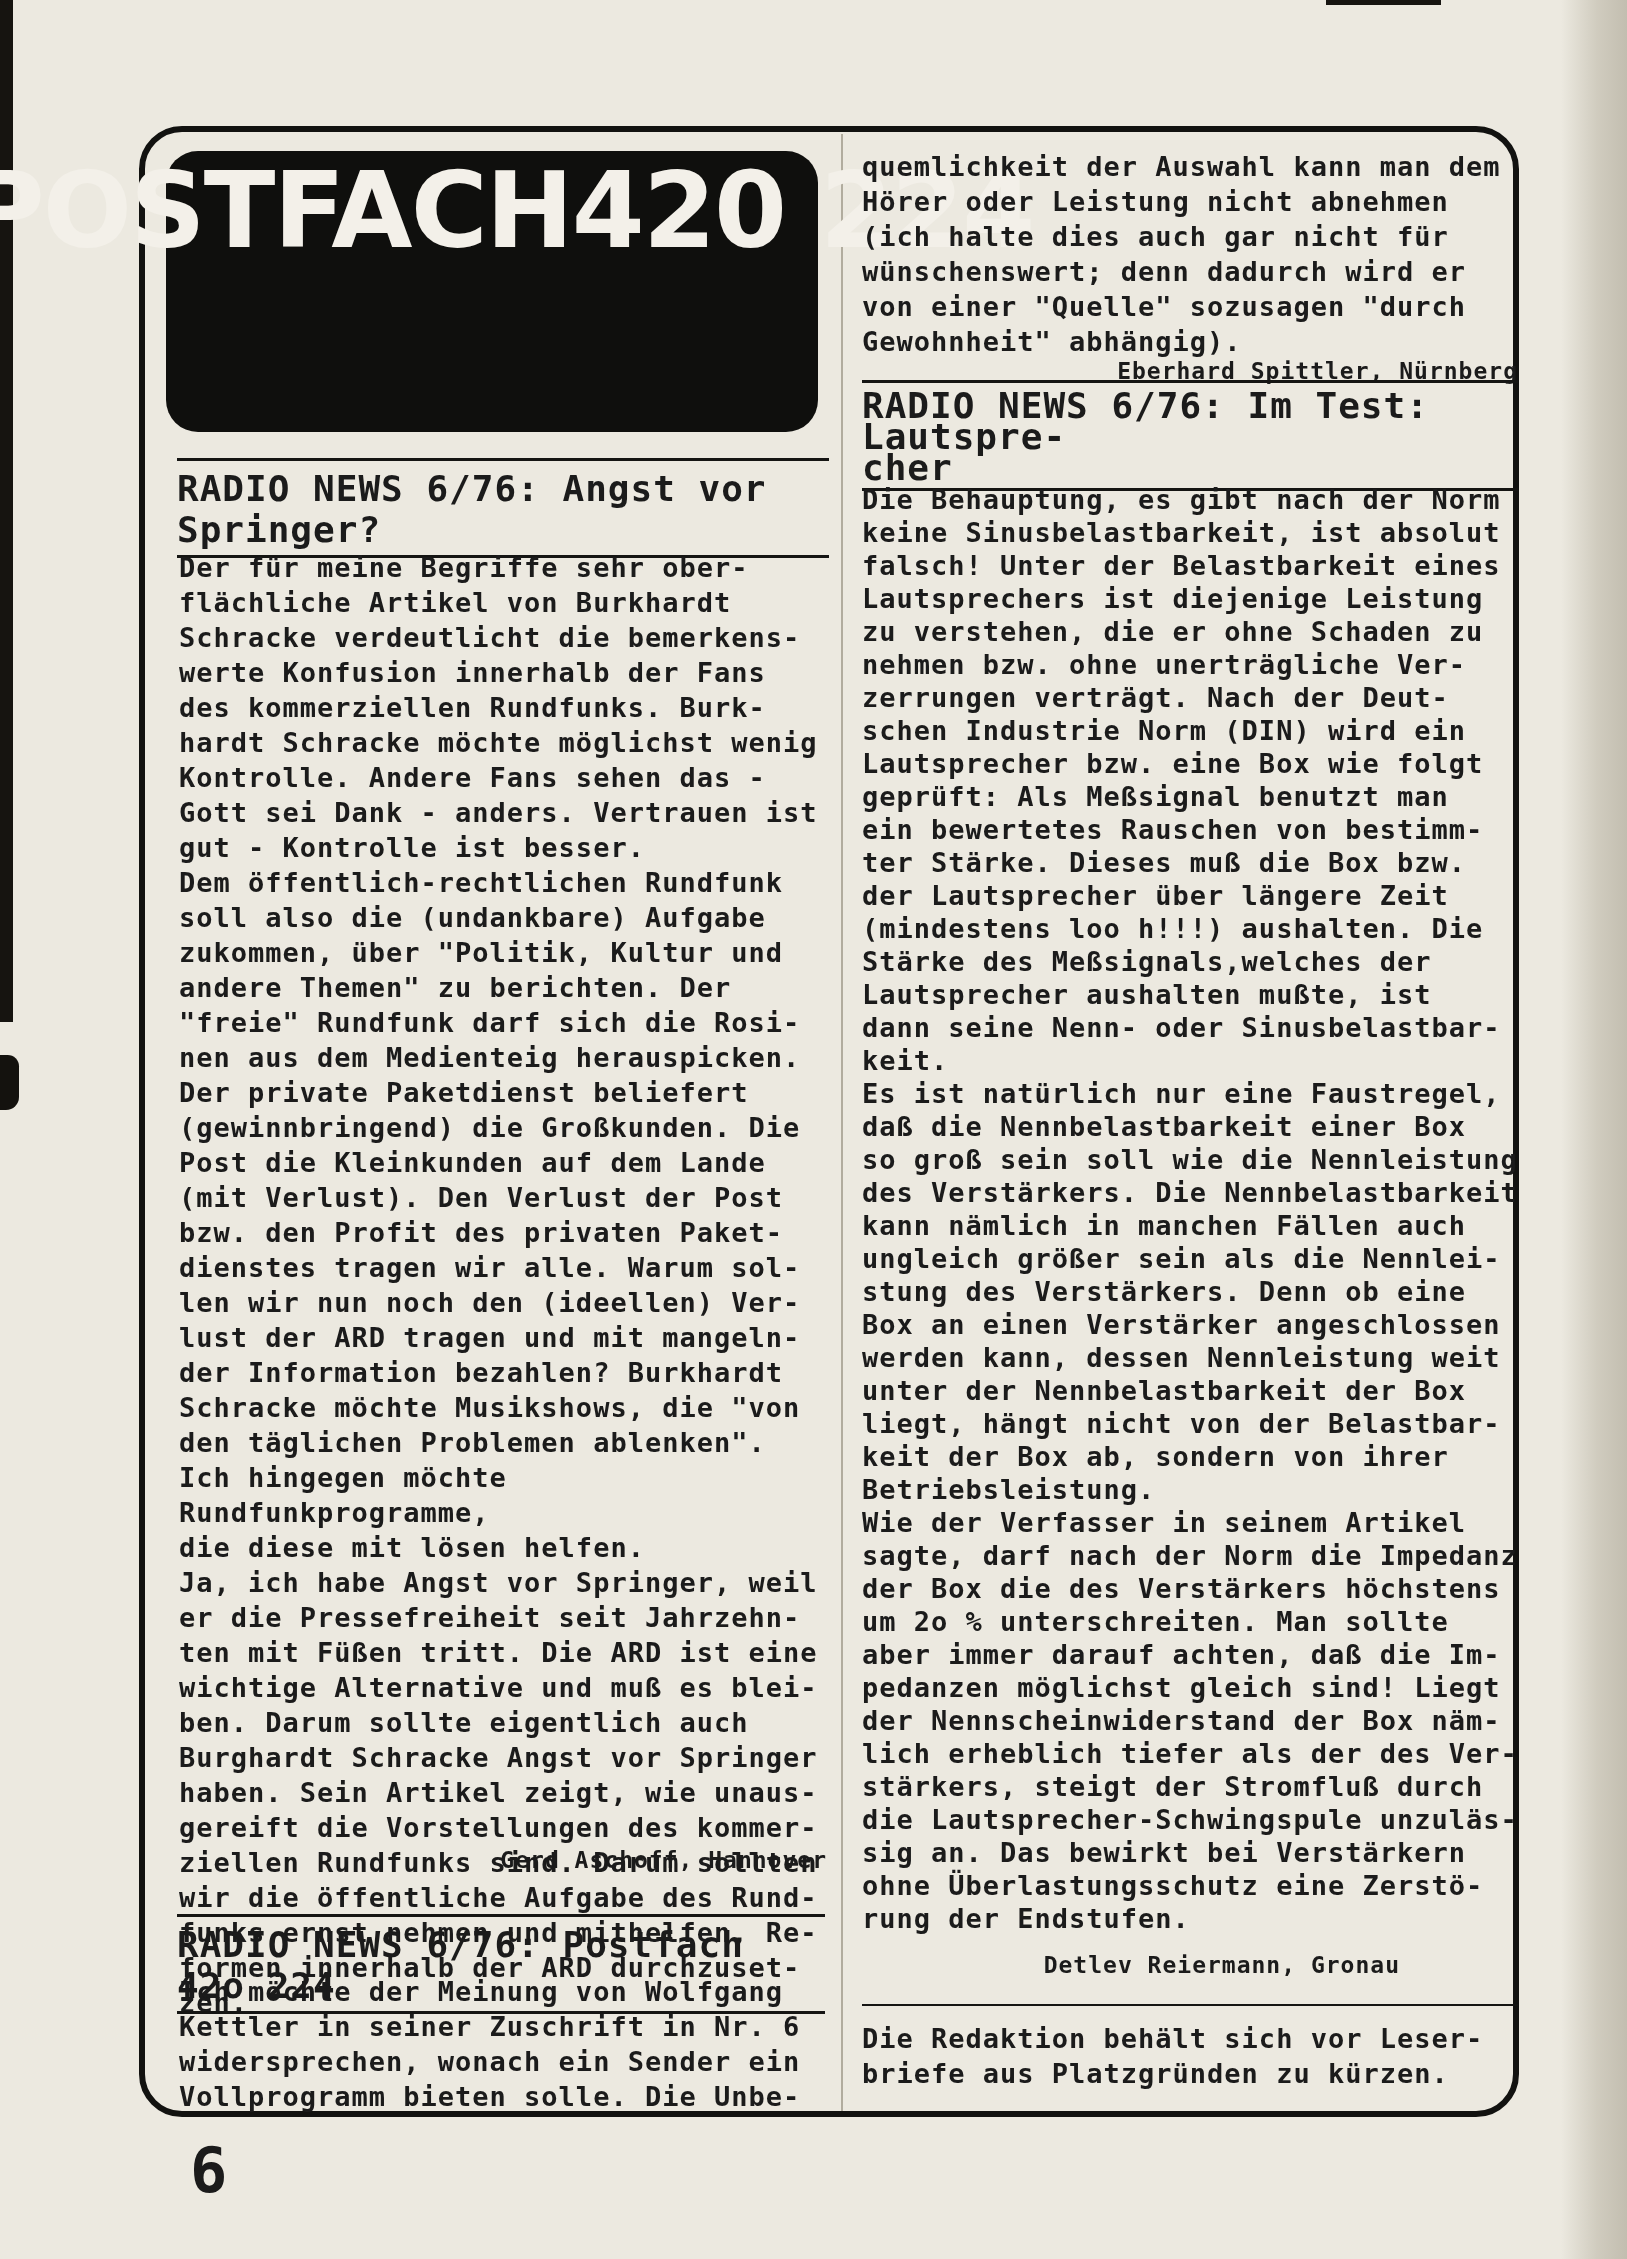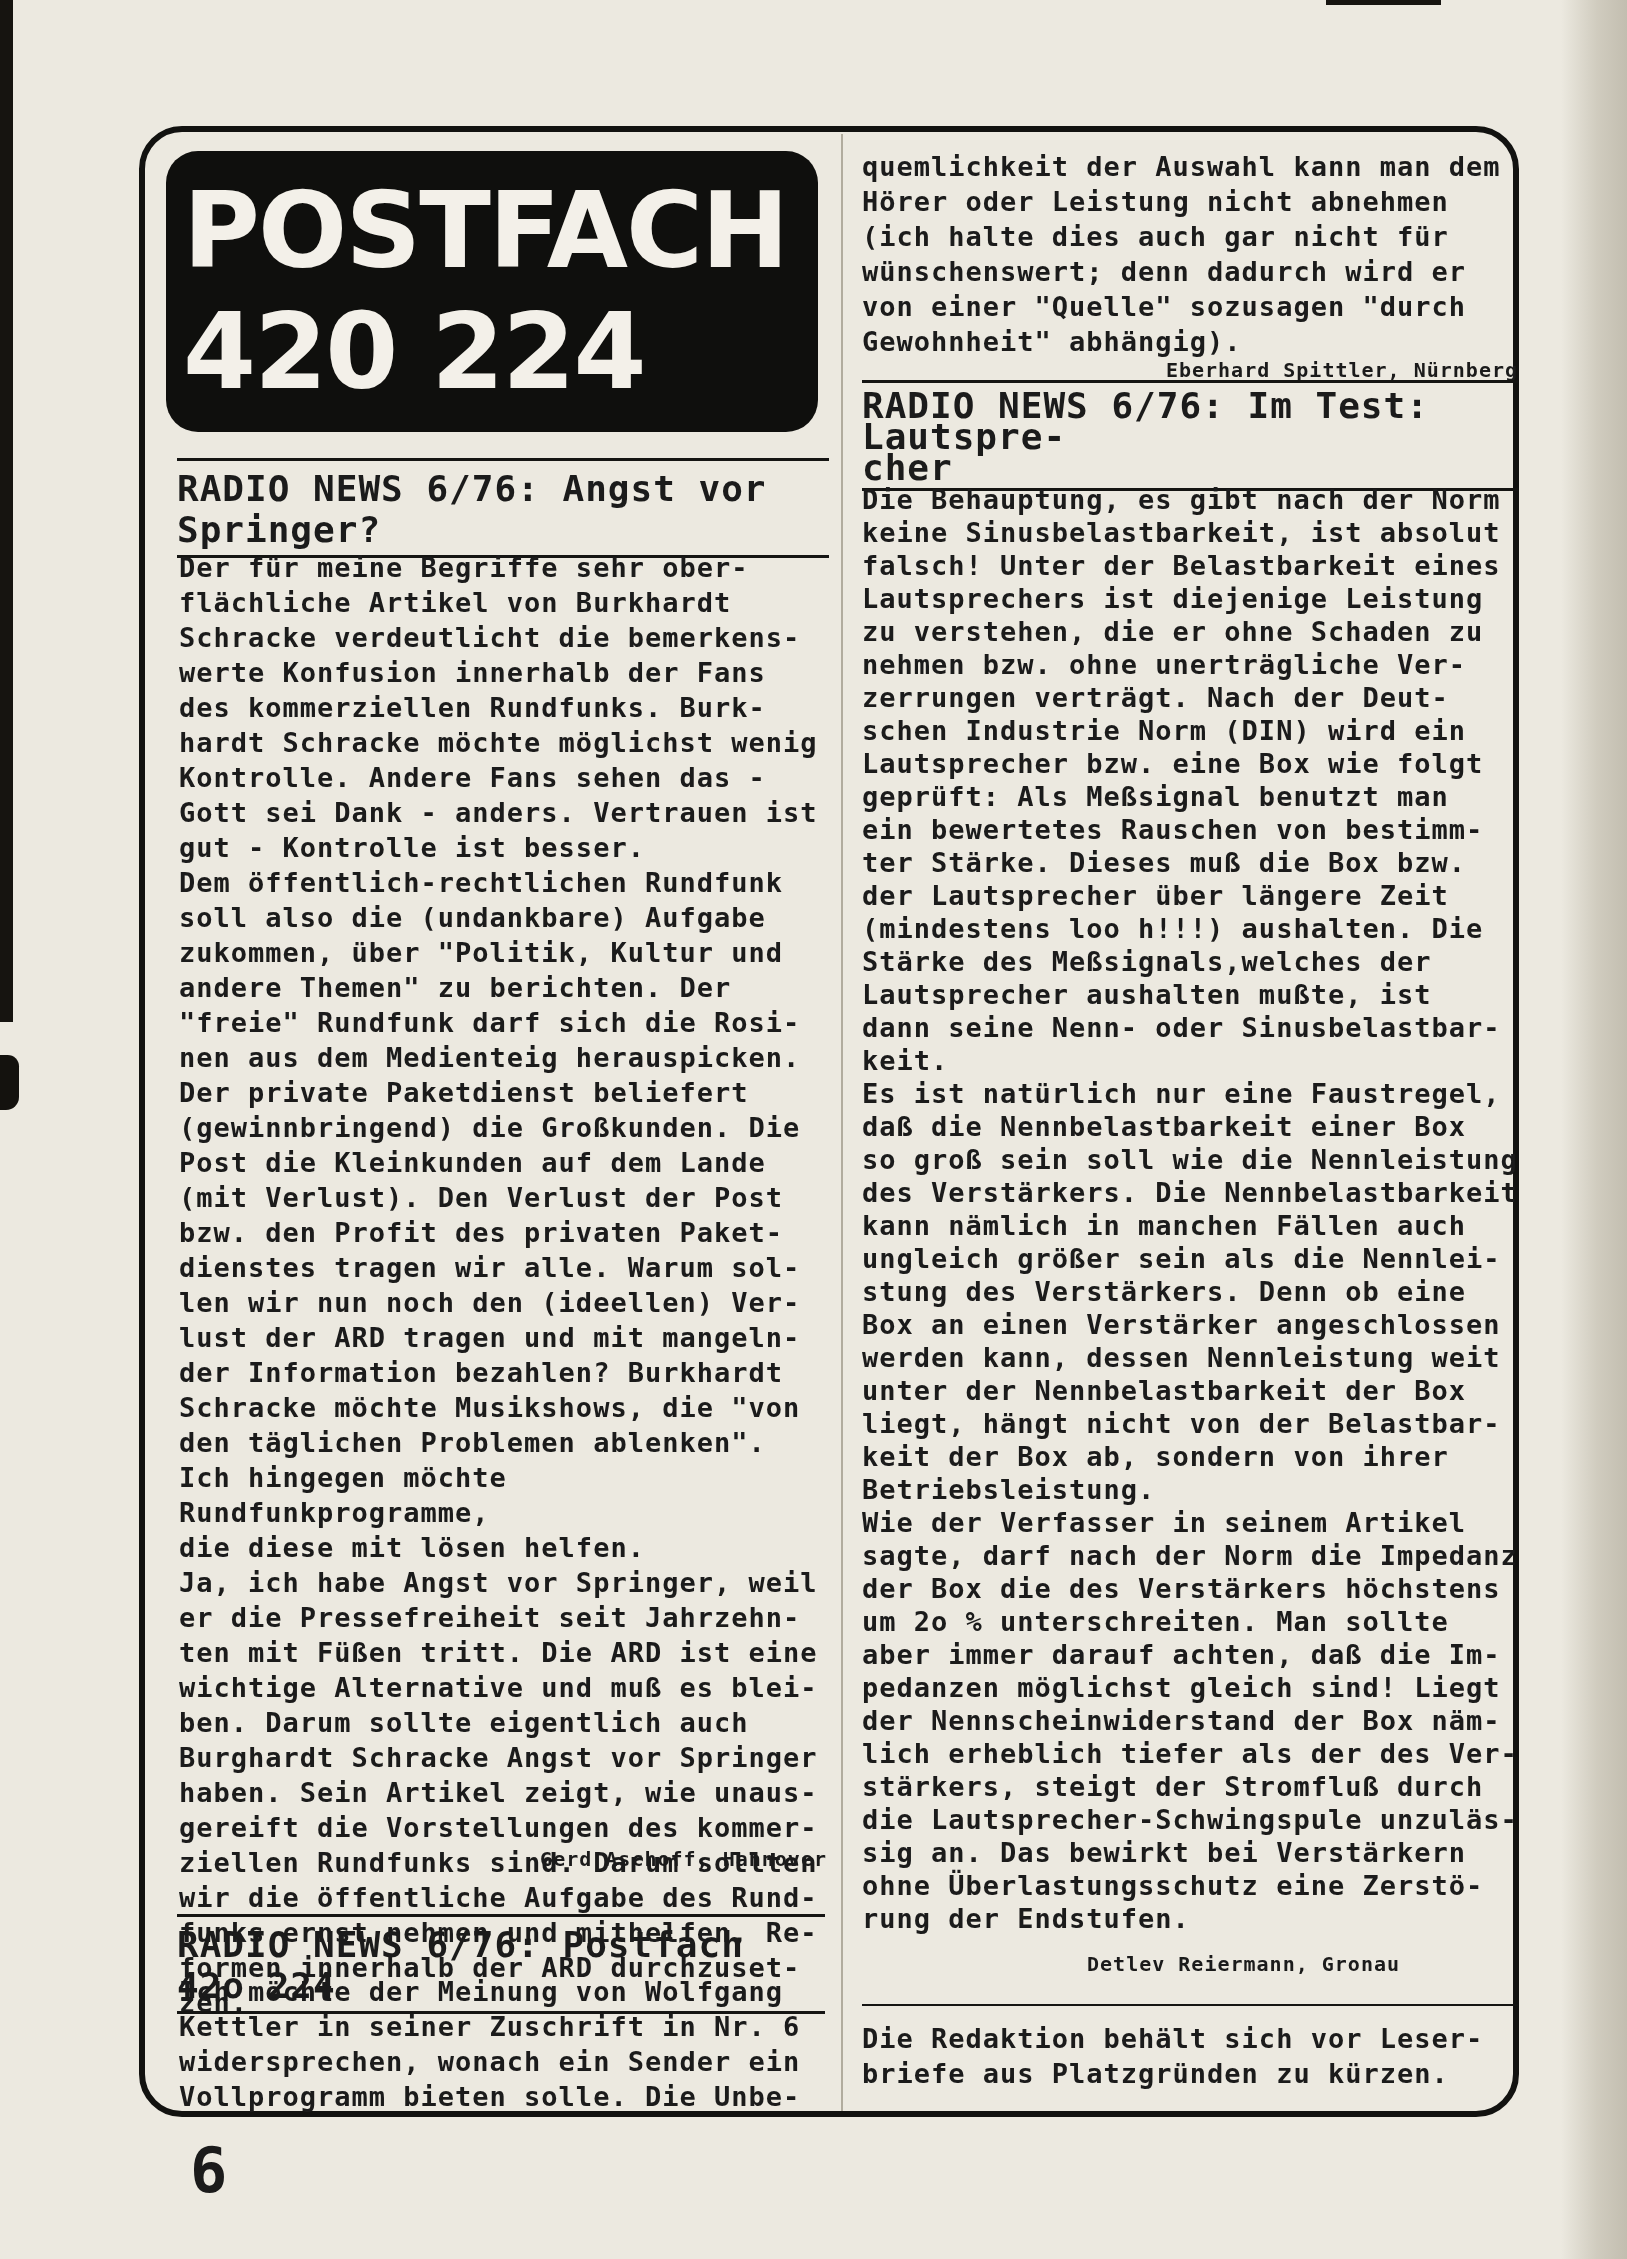--- a/index.html
+++ b/index.html
@@ -21,21 +21,21 @@
   .outer-border{
     position:absolute;left:139px;top:126px;width:1380px;height:1991px;
     border:6.6px solid #121210;border-radius:43px;
     box-sizing:border-box;
   }
   .column-divider{position:absolute;left:841px;top:134px;width:1.9px;height:1977px;background:rgba(130,122,104,.55);}
   
   .logo-box{
     position:absolute;left:166px;top:151px;width:652px;height:281px;
     background:#0f0f0d;border-radius:32px;
-    display:flex;flex-direction:column;justify-content:center;
+    display:flex;flex-direction:row;justify-content:center;
     padding-left:17px;box-sizing:border-box;
   }
   .logo-line{
     font-family:"DejaVu Sans", sans-serif;
     font-weight:900;color:#f3f0e9;
     font-size:105px;line-height:121px;
     letter-spacing:-1.9px;white-space:nowrap;
   }
   
   .tw{
@@ -44,21 +44,21 @@
     white-space:pre-wrap;
   }
   .heading{
     position:absolute;box-sizing:border-box;
     border-top:3.8px solid #151513;border-bottom:3.8px solid #151513;
     font-weight:bold;font-size:36px;letter-spacing:1px;
     padding:6.6px 0 5.6px 0;white-space:pre-wrap;
   }
   .body-block{position:absolute;box-sizing:border-box;}
   .sig{position:absolute;box-sizing:border-box;text-align:right;font-weight:bold;
-    font-size:20px;letter-spacing:1px;white-space:pre;}
+    font-size:23px;letter-spacing:1px;white-space:pre;}
   .rc{line-height:33px;}
   .footer-note{
     position:absolute;left:862px;top:2004px;width:656px;
     border-top:2.8px solid #151513;padding-top:15px;box-sizing:border-box;
   }
   .page-number{
     position:absolute;left:190px;top:2134px;
     font-weight:bold;font-size:62px;letter-spacing:0;
   }
 </style>

